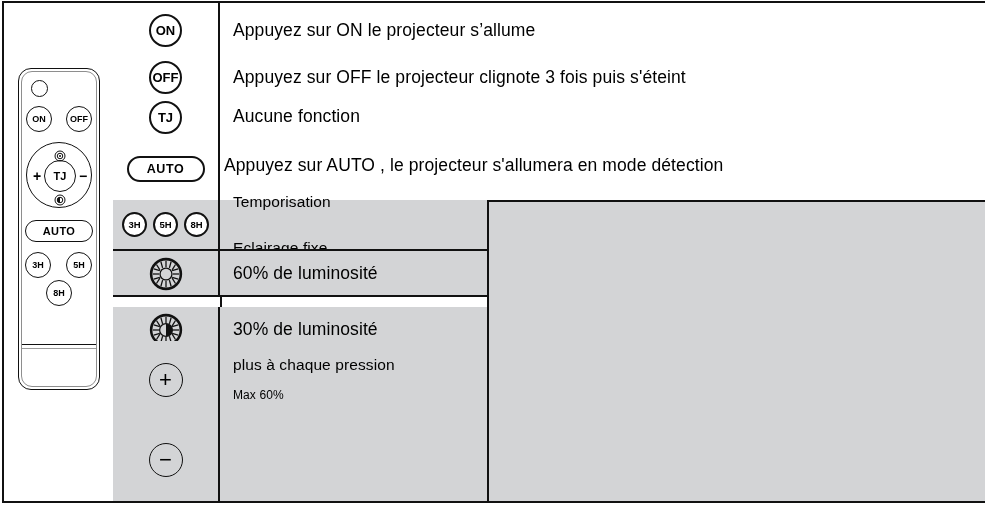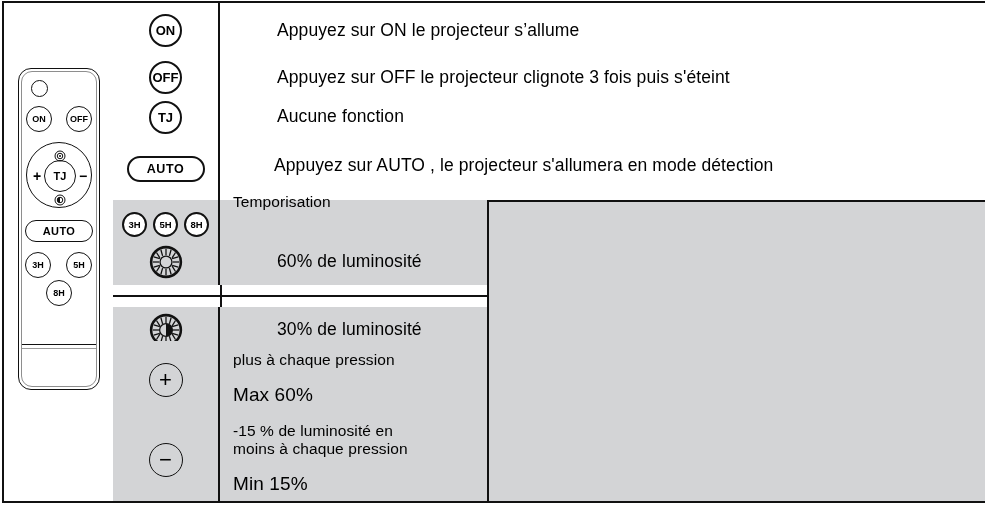--- a/index.html
+++ b/index.html
@@ -87,23 +87,23 @@
     position:absolute;left:107px;top:0;height:100%;box-sizing:border-box;
     display:flex;flex-direction:column;justify-content:center;
     padding-left:13px;
   }
   .rowline{position:absolute;left:0;width:872px;height:0;border-top:2px solid #111;}
   .vline{position:absolute;width:0;border-left:2px solid #111;}
 
   .gray{background:#d3d4d6;}
   .white{background:#fff;}
 
-  .txt{font-size:17.5px;line-height:1.45;letter-spacing:.1px;white-space:nowrap;margin-left:44px;}
+  .txt{font-size:17.5px;line-height:1.45;letter-spacing:.1px;white-space:nowrap;}
   .txt-sm{font-size:15.5px;line-height:1.12;letter-spacing:.1px;white-space:nowrap;}
-  .txt-sm2{font-size:19px;line-height:1.3;letter-spacing:.1px;white-space:nowrap;margin-top:15px;}
+  .txt-sm2{font-size:12px;line-height:1.3;letter-spacing:.1px;white-space:nowrap;margin-top:15px;}
 
   .icon-circle{
     width:30px;height:30px;border:2px solid #111;border-radius:50%;
     box-sizing:border-box;display:flex;align-items:center;justify-content:center;
     font-size:11px;font-weight:bold;background:#fff;
   }
   .icon-circle.lg{width:33px;height:33px;font-size:13px;}
   .icon-circle.small{width:25px;height:25px;font-size:9.5px;}
   .icon-pill{
     width:78px;height:26px;border:2px solid #111;border-radius:13px;
@@ -223,21 +223,21 @@
       </div>
     </div>
     <div class="rowline" style="top:134px;"></div>
 
     <div class="row white" style="top:134px;height:63px;width:872px;">
       <div class="cell-icon">
         <div class="icon-pill">
           <span>AUTO</span>
         </div>
       </div>
-      <div class="cell-text" style="width:765px;padding-left:10px;">
+      <div class="cell-text" style="width:765px;padding-left:4px;">
         <div class="txt" style="margin-bottom:5px;">Appuyez sur AUTO , le projecteur s'allumera en mode détection</div>
       </div>
     </div>
     <div class="rowline" style="top:197px;"></div>
 
     <div class="gray-block"></div>
 
     <div class="row gray" style="top:197px;height:49px;width:374px;">
       <div class="cell-icon multi">
         <div class="icon-circle small">
@@ -250,21 +250,21 @@
           <span>8H</span>
         </div>
       </div>
       <div class="cell-text" style="width:267px;gap:28px;">
         <div class="txt-sm">Temporisation</div>
         <div class="txt-sm">Eclairage fixe</div>
       </div>
     </div>
     <div class="rowline" style="top:246px;width:374px;"></div>
 
-    <div class="row gray" style="top:236px;height:46px;width:374px;">
+    <div class="row gray" style="top:248px;height:46px;width:374px;">
       <div class="cell-icon">
         <div class="icon-bright">
           <svg viewBox="0 0 40 40" width="34" height="34">
             <circle cx="20" cy="20" r="17.5" fill="none" stroke="#111" stroke-width="3"></circle>
             <g stroke="#111" stroke-width="1.5">
               <line x1="20" y1="4.5" x2="20" y2="12"></line>
                 <line x1="26" y1="5.6" x2="24" y2="12.8"></line>
               <line x1="31.2" y1="8.8" x2="27.2" y2="15.2"></line>
                 <line x1="34.4" y1="14" x2="27.2" y2="16"></line>
               <line x1="35.5" y1="20" x2="28" y2="20"></line>
@@ -336,21 +336,16 @@
       </div>
     </div>
     <div class="rowline" style="top:415px;width:374px;"></div>
 
     <div class="row gray" style="top:415px;height:83px;width:374px;">
       <div class="cell-icon">
         <div class="icon-pm">
           <span>−</span>
         </div>
       </div>
-      <div class="cell-text" style="width:267px;">
-        <div class="txt-sm">-15 % de luminosité en</div>
-        <div class="txt-sm">moins à chaque pression</div>
-        <div class="txt-sm2">Min 15%</div>
-      </div>
     </div>
 
   </div>
 </div>
 
 </body></html>

